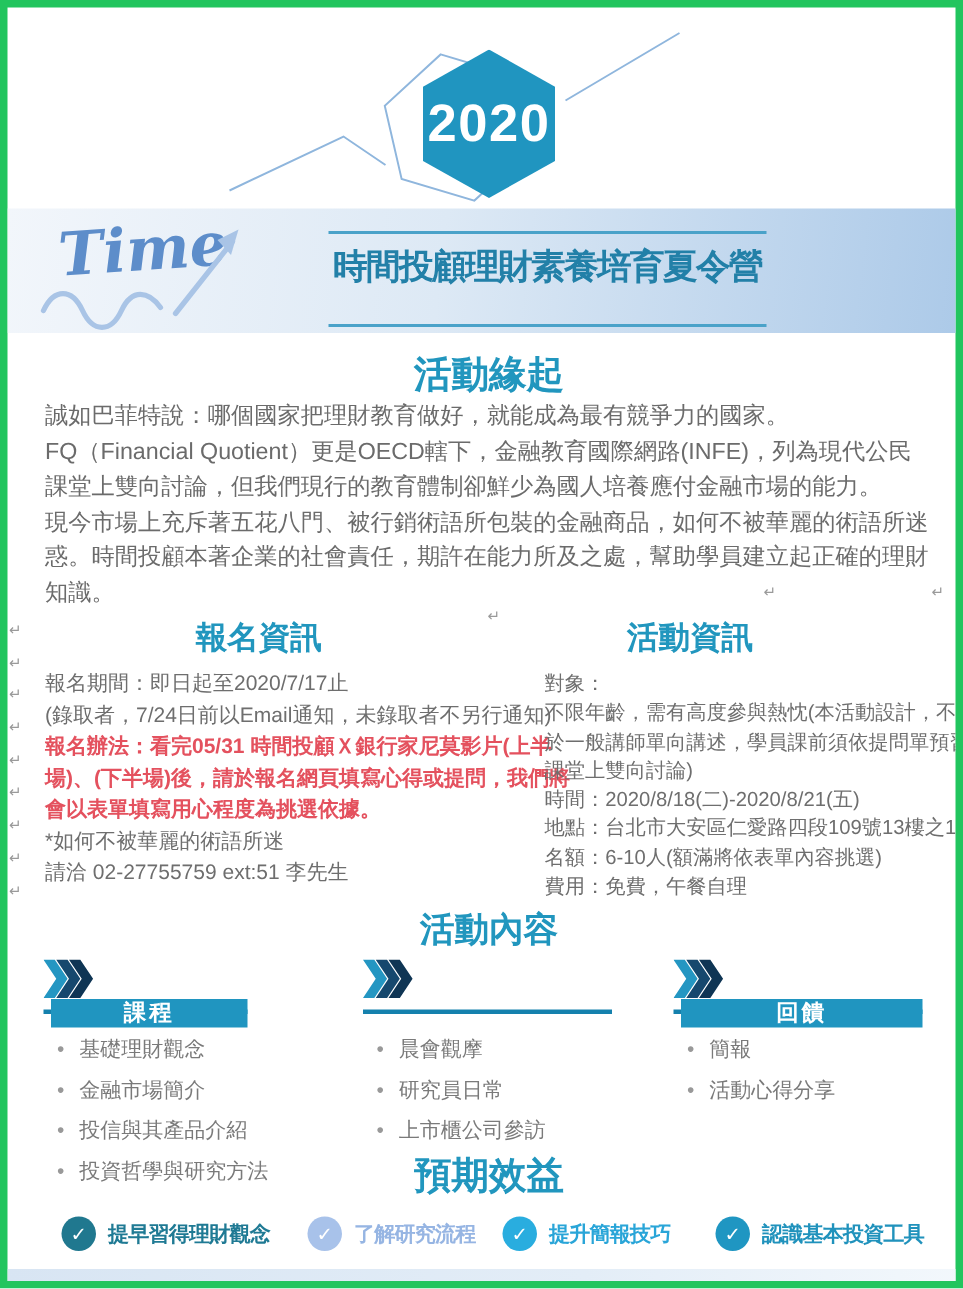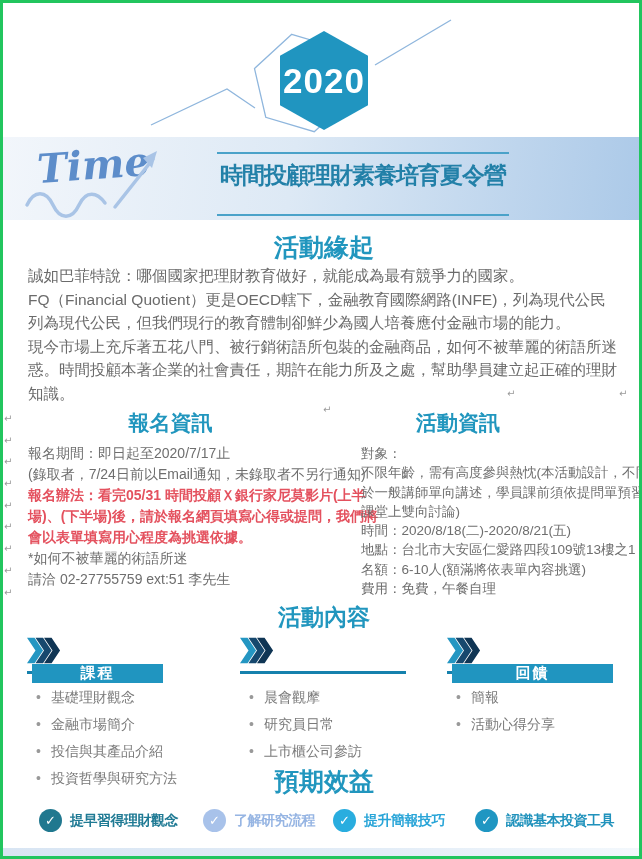--- a/index.html
+++ b/index.html
@@ -1,20 +1,20 @@
 <!DOCTYPE html>
 <html><head>
 <meta charset="utf-8">
 <style>
   html,body{margin:0;padding:0;background:#ffffff;}
   .page{
     position:relative;
     width:642px;height:859px;
     background:#ffffff;
-    border:3px solid #22c55e;
+    border:5px solid #22c55e;
     box-sizing:border-box;
     overflow:hidden;
     font-family:"Liberation Sans","DejaVu Sans",sans-serif;
   }
   .abs{position:absolute;}
 
   
   .top-art{left:0;top:0;width:642px;height:135px;}
   .hexagon{
     left:277px;top:28px;width:88px;height:99px;
@@ -134,21 +134,21 @@
   <div class="abs title-wrap">
     <div class="tline"></div>
     <div class="main-title">時間投顧理財素養培育夏令營</div>
     <div class="tline"></div>
   </div>
 
   <div class="abs sec-h h-origin">活動緣起</div>
   <div class="abs origin-text">
     <div>誠如巴菲特說：哪個國家把理財教育做好，就能成為最有競爭力的國家。</div>
     <div>FQ（Financial Quotient）更是OECD轄下，金融教育國際網路(INFE)，列為現代公民</div>
-    <div>列為現代公民，但我們現行的教育體制卻鮮少為國人培養應付金融市場的能力。</div>
+    <div>課堂上雙向討論，但我們現行的教育體制卻鮮少為國人培養應付金融市場的能力。</div>
     <div>現今市場上充斥著五花八門、被行銷術語所包裝的金融商品，如何不被華麗的術語所迷</div>
     <div>惑。時間投顧本著企業的社會責任，期許在能力所及之處，幫助學員建立起正確的理財</div>
     <div>知識。</div>
   </div>
   <span class="abs pilcrow" style="left:504px;top:386px;">↵</span>
   <span class="abs pilcrow" style="left:616px;top:386px;">↵</span>
   <span class="abs pilcrow" style="left:320px;top:402px;">↵</span>
 
   <div class="abs p-stack">
     <span class="pilcrow">↵</span>

